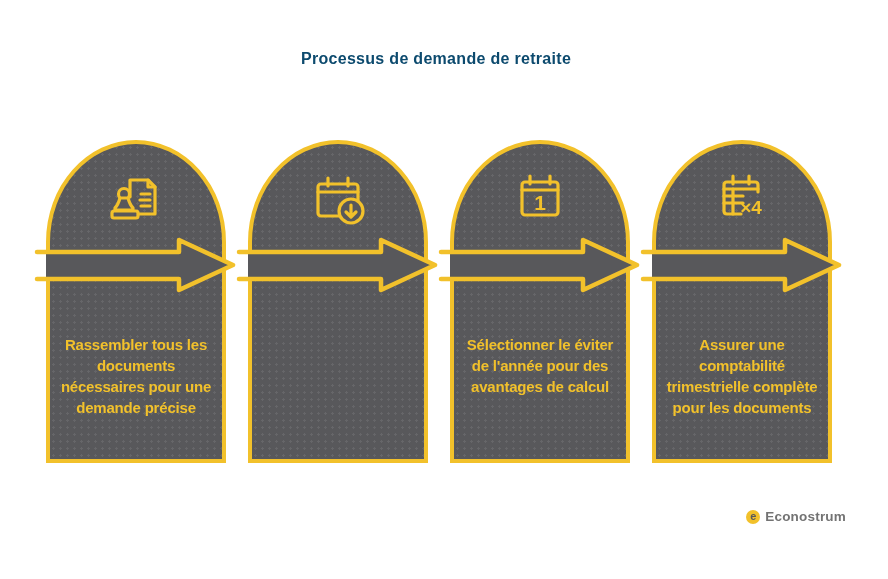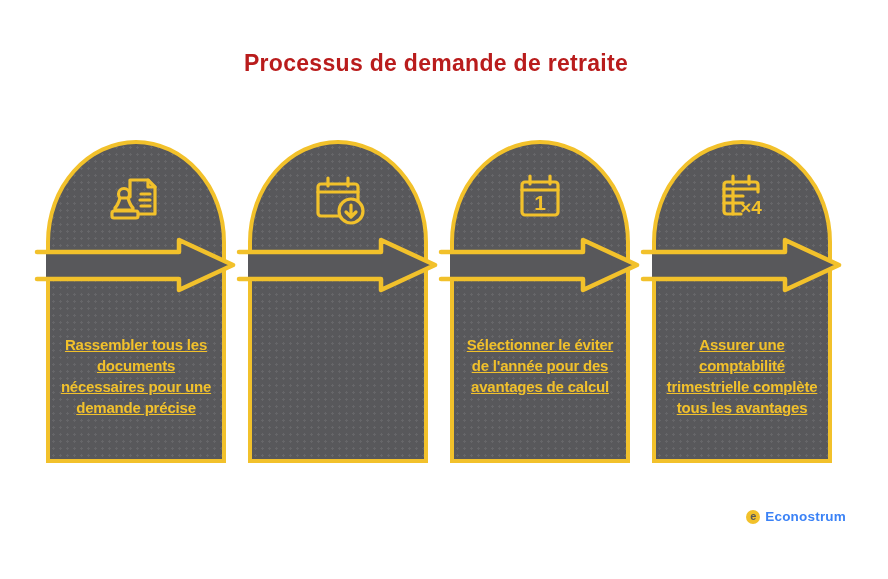--- a/index.html
+++ b/index.html
@@ -8,24 +8,24 @@
     background:#ffffff;
     font-family:"Liberation Sans", sans-serif;
     position:relative;
     overflow:hidden;
   }
   .stage{position:absolute;inset:0;}
   .title{
     position:absolute;
     top:50px;left:0;right:16px;
     text-align:center;
-    font-size:23px;
+    font-size:16px;
     font-weight:bold;
     letter-spacing:.3px;
-    color:#b91c1c;
+    color:#0c4a6e;
   }
   .cards{
     position:absolute;
     left:46px;top:140px;
     display:flex;
     gap:22px;
   }
   .card{
     position:relative;
     box-sizing:border-box;
@@ -51,38 +51,37 @@
   }
   .card-text{
     position:absolute;
     top:190px;left:7px;right:7px;
     text-align:center;
     color:#F2C12B;
     font-size:15px;
     line-height:21px;
     font-weight:bold;
     letter-spacing:-0.2px;
-    text-decoration:underline;
   }
   .footer{
     position:absolute;
     top:509px;right:42px;
     display:flex;align-items:center;gap:5px;
   }
   .logo-circle{
     width:14px;height:14px;
     border-radius:50%;
     background:#F2C12B;
     color:#58585B;
     font-size:11px;font-weight:bold;
     display:flex;align-items:center;justify-content:center;
     line-height:1;
   }
   .brand{
-    color:#3b82f6;
+    color:#737373;
     font-size:13.5px;
     font-weight:bold;
     letter-spacing:.2px;
   }
   .ic{stroke:#F2C12B;stroke-width:3.2;fill:none;stroke-linecap:round;stroke-linejoin:round;}
   .ic-fill{fill:#58585B;stroke:#F2C12B;stroke-width:3.2;stroke-linecap:round;stroke-linejoin:round;}
   .ic-text{fill:#F2C12B;stroke:none;font-family:"Liberation Sans",sans-serif;font-weight:bold;}
   .arrow-fill{fill:#58585B;stroke:none;}
   .arrow-stroke{fill:none;stroke:#F2C12B;stroke-width:4.5;stroke-linecap:round;stroke-linejoin:round;}
 </style>
@@ -149,21 +148,21 @@
           <path class="ic" d="M44,22 V15 Q44,12 41,12 H13 Q10,12 10,15 V41 Q10,44 13,44 H27"></path>
           <path class="ic" d="M19,6 V14 M35,6 V14 M10,19 H44"></path>
           <path class="ic" d="M10,26 H29 M10,33 H29 M19,19 V44"></path>
           <text class="ic-text" x="37" y="44" font-size="19" text-anchor="middle">×4</text>
         </svg>
       </div>
       <svg class="arrow" viewBox="0 0 198 60">
         <path class="arrow-fill" d="M9,15 H142 V3 L196,28 L142,53 V42 H9 Z"></path>
         <path class="arrow-stroke" d="M0,15 H142 V3 L196,28 L142,53 V42 H0"></path>
       </svg>
-      <div class="card-text">Assurer une comptabilité trimestrielle complète tous les avantages</div>
+      <div class="card-text">Assurer une comptabilité trimestrielle complète pour les documents</div>
     </div>
 
   </div>
 
   <div class="footer">
     <div class="logo-circle">e</div>
     <div class="brand">Econostrum</div>
   </div>
 
 </div>

